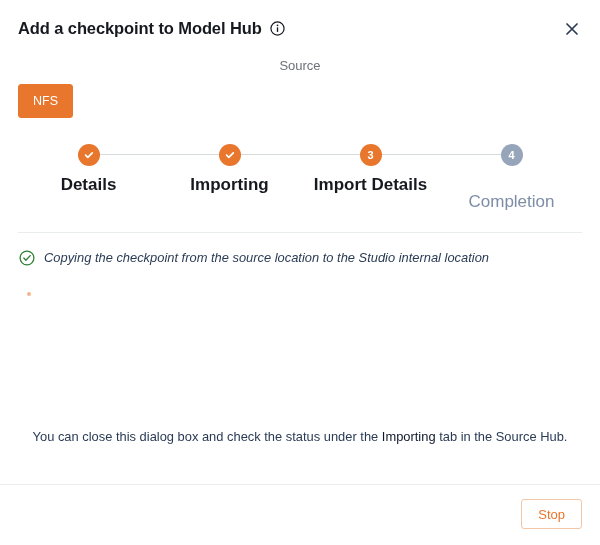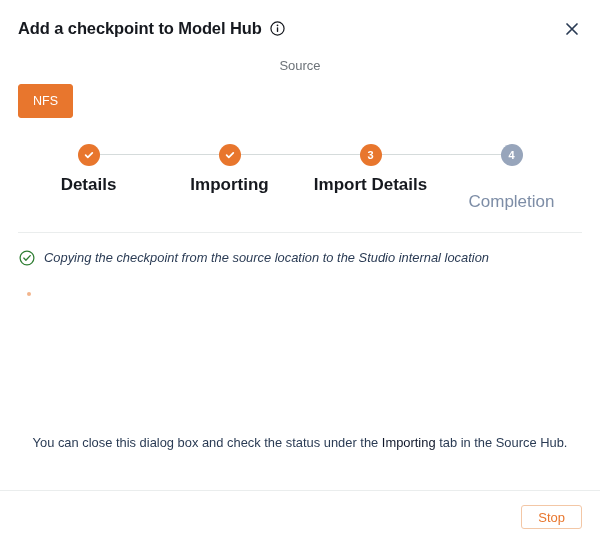--- a/index.html
+++ b/index.html
@@ -217,21 +217,21 @@
   }
 
   
   .actions {
     padding: 14px 18px 16px 18px;
     display: flex;
     justify-content: flex-end;
   }
   .stop-btn {
     box-sizing: border-box;
-    height: 24px;
+    height: 30px;
     padding: 0 16px;
     border-radius: 3px;
     background: #ffffff;
     border: 1px solid #f3c7a6;
     color: #e8762d;
     font-size: 13px;
     font-weight: normal;
     display: inline-flex;
     align-items: center;
     justify-content: center;

